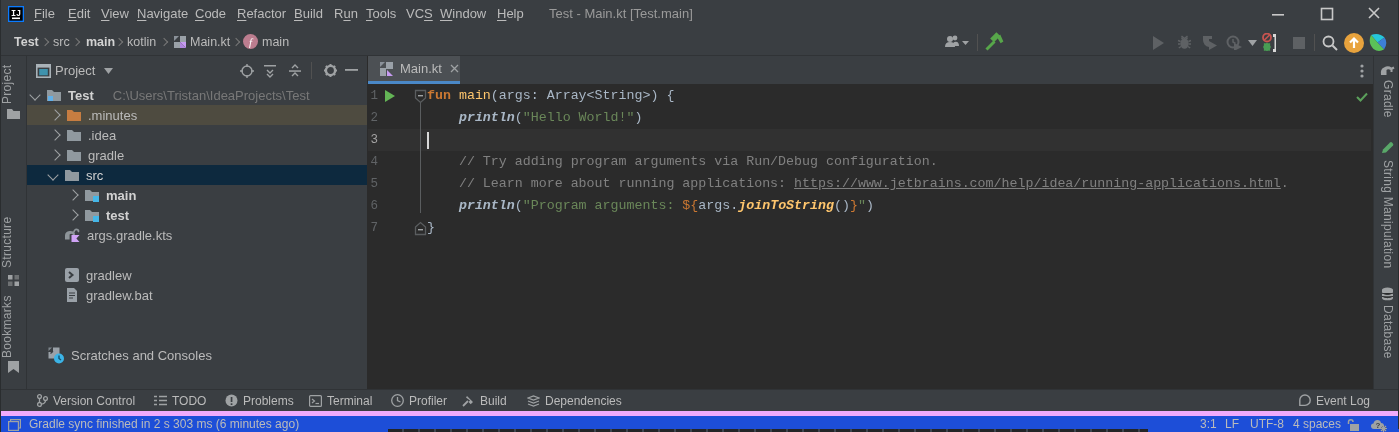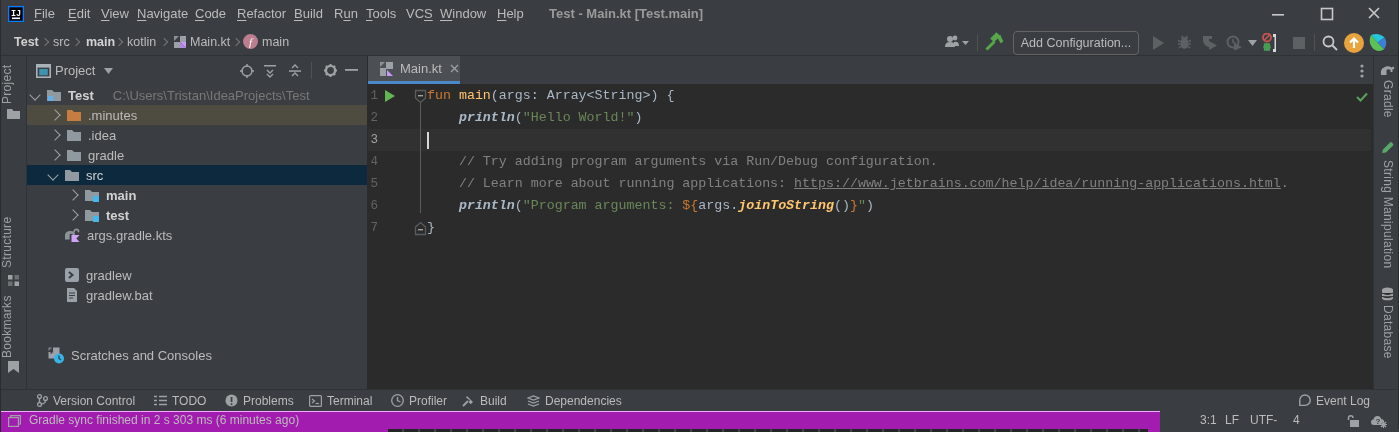--- a/index.html
+++ b/index.html
@@ -5,21 +5,21 @@
   * { margin:0; padding:0; box-sizing:border-box; }
   html,body { width:1399px; height:432px; overflow:hidden; background:#3a3e42; font-family:"Liberation Sans",sans-serif; }
   .abs { position:absolute; }
   #app { position:relative; width:1399px; height:432px; }
   u { text-decoration:underline; text-underline-offset:2px; }
   svg { display:block; }
 
   
   #titlebar { left:0; top:0; width:1399px; height:28px; background:#3a3e42; }
   .menu { position:absolute; top:0; height:28px; line-height:28px; color:#bbbbbb; font-size:13px; }
-  #wintitle { position:absolute; top:0; height:28px; line-height:28px; color:#9a9a9a; font-size:13px; left:549px;font-weight:bold; }
+  #wintitle { position:absolute; top:0; height:28px; line-height:28px; color:#9a9a9a; font-size:13px; left:549px; }
 
   
   #toolbar { left:0; top:28px; width:1399px; height:28px; background:#3a3e42; border-bottom:1px solid #303336; }
   .bc { position:absolute; top:0; height:28px; line-height:28px; font-size:12.5px; color:#bbbbbb; }
   .bc.b { font-weight:bold; color:#d2d2d2; }
   .bcsep { position:absolute; top:11px; width:6px; height:6px; border-top:1.4px solid #787878; border-right:1.4px solid #787878; transform:rotate(45deg); }
 
   
   #lstripe { left:0; top:56px; width:27px; height:355px; background:#3a3e42; border-right:1px solid #303336; }
   .vlabel-l { position:absolute; left:0; width:27px; color:#9fa2a4; font-size:12px; writing-mode:vertical-rl; transform:rotate(180deg); text-align:center; letter-spacing:0.3px; }
@@ -34,34 +34,34 @@
   .chev.r { transform:rotate(45deg); }
   .chev.d { transform:rotate(135deg); }
 
   
   #editor { left:368px; top:56px; width:1005px; height:333px; background:#2b2b2b; }
   #tabbar { position:absolute; left:0; top:0; width:1005px; height:28px; background:#3a3e42; }
   #tab { position:absolute; left:0; top:0; width:92px; height:28px; background:#4c5054; border-bottom:3px solid #4a88c7; display:flex; align-items:center; padding-left:12px; font-size:13px; color:#bbbbbb; }
   .cline { position:absolute; left:0; width:1005px; height:22px; line-height:22px; font-family:"Liberation Mono",monospace; font-size:13.3px; color:#a9b7c6; white-space:pre; }
   .lnum { position:absolute; left:-28px; top:0; width:38px; text-align:right; color:#606366; font-size:12.5px; font-family:"Liberation Mono",monospace; }
   .code { position:absolute; left:59px; top:0; white-space:pre; }
-  .kw { color:#cc7832; font-weight:normal; }
+  .kw { color:#cc7832; font-weight:bold; }
   .fn { color:#ffc66d; }
   .str { color:#6a8759; }
   .cmt { color:#808080; }
   .it { font-style:italic; font-weight:bold; }
 
   
   #rstripe { left:1373px; top:56px; width:26px; height:355px; background:#3a3e42; border-left:1px solid #303336; }
 
   
   #btoolbar { left:0; top:389px; width:1399px; height:22px; background:#3a3e42; border-top:1px solid #303336; }
   .bitem { position:absolute; top:0; height:21px; display:flex; align-items:center; font-size:12px; color:#bbbbbb; }
   .bitem svg { margin-right:5px; }
-  #statusbar { left:0; top:411px; width:1160px; height:21px; background:#a21caf; border-top:1px solid #f0abfc; }
+  #statusbar { left:0; top:411px; width:1399px; height:21px; background:#1d4ed8; border-top:5px solid #f0abfc; }
   .sitem { position:absolute; top:0; height:17px; line-height:17px; font-size:12px; color:#bbbbbb; }
   #taskbar { left:388px; top:429px; width:760px; height:3px; background:repeating-linear-gradient(90deg,#232527 0px,#232527 14px,#3e4650 14px,#3e4650 16px); }
 </style>
 </head>
 <body>
 <div id="app">
 
   <div id="titlebar" class="abs">
 
     <svg class="abs" style="left:8px;top:6px" width="16" height="16">
@@ -124,21 +124,20 @@
       <circle cx="13" cy="4" r="2.4" fill="#9fa2a4"></circle>
       <path d="M10 12 Q11 7.5 14 7.8 Q17 8 17 12 Z" fill="#9fa2a4"></path>
       <polygon points="20,7 27,7 23.5,11" fill="#9fa2a4"></polygon>
     </svg>
     <div class="abs" style="left:977px;top:6px;width:1px;height:17px;background:#515151"></div>
     <svg class="abs" style="left:985px;top:4px" width="19" height="19">
       <path d="M1.5 17.5 L9.5 9.5" stroke="#57a64a" stroke-width="3"></path>
       <polygon points="5.2,6.4 11.4,0.2 15.2,4 9,10.2" fill="#57a64a"></polygon>
       <polygon points="12.2,5.4 15.2,2.4 18.4,9.6 15.6,11.2" fill="#57a64a"></polygon>
     </svg>
-    <div class="abs" style="left:1013px;top:3px;width:126px;height:24px;border:1px solid #646464;border-radius:4px;color:#bbbbbb;font-size:12.5px;text-align:center;line-height:22px">Add Configuration...</div>
     <svg class="abs" style="left:1152px;top:8px" width="13" height="14">
         <polygon points="1,0 12,7 1,14" fill="#5e6164"></polygon>
       </svg>
     <svg class="abs" style="left:1177px;top:7px" width="15" height="15">
       <ellipse cx="7.5" cy="8.5" rx="4.2" ry="5.3" fill="#5e6164"></ellipse>
       <path d="M4.5 2.5 L5.8 4.2 M10.5 2.5 L9.2 4.2 M1 5.5 L3.6 6.5 M14 5.5 L11.4 6.5 M1 9 L3.3 9 M14 9 L11.7 9 M1.8 13 L4 11.5 M13.2 13 L11 11.5" stroke="#5e6164" stroke-width="1.5"></path>
       <path d="M4.5 1 L7.5 3.5 L10.5 1" stroke="#5e6164" stroke-width="1.5" fill="none"></path>
     </svg>
     <svg class="abs" style="left:1202px;top:7px" width="16" height="15">
       <path d="M1 1 L10 1 L10 4 L7 4 L7 12 Q4 11.5 2.5 9.5 Q1 7.5 1 5 Z" fill="#5e6164"></path>

